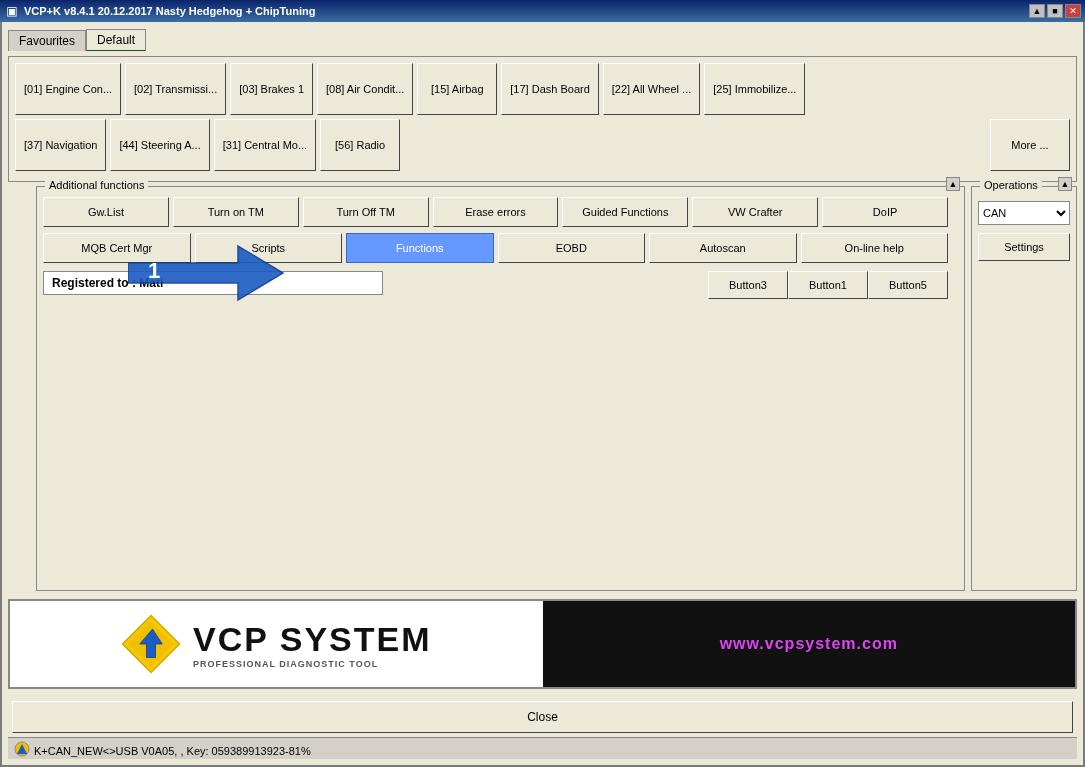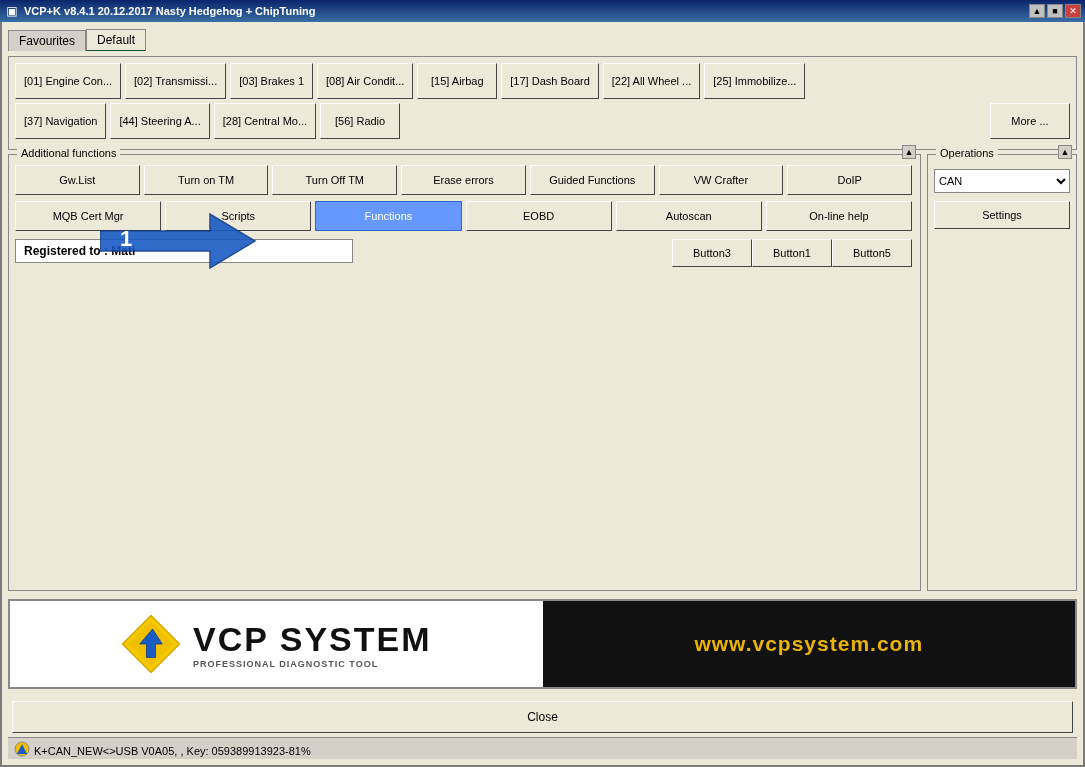--- a/index.html
+++ b/index.html
@@ -110,44 +110,45 @@
       border: 1px solid #888;
       border-top: 1px solid #fff;
       border-left: 1px solid #fff;
       border-bottom: 1px solid #444;
       border-right: 1px solid #444;
       padding: 4px 8px;
       font-size: 11px;
       cursor: pointer;
       min-width: 80px;
       text-align: center;
-      height: 36px;
+      height: 52px;
       display: flex;
       align-items: center;
       justify-content: center;
     }
 
     .more-btn {
       margin-left: auto;
     }
 
     
     .additional-functions-row {
       display: flex;
       gap: 6px;
       margin-top: 4px;
       flex: 1;
     }
 
     .add-functions-box {
       flex: 1;
       border: 1px solid #888;
-      padding: 4px 8px 6px 6px;
+      padding: 4px 16px 6px 6px;
       position: relative;
       background: #ece9d8;
+      margin-left: 28px;
     }
     .box-legend {
       position: absolute;
       top: -8px;
       left: 8px;
       background: #ece9d8;
       padding: 0 4px;
       font-size: 11px;
     }
     .box-collapse-btn {
@@ -159,21 +160,21 @@
       background: #d4d0c8;
       border: 1px solid #888;
       font-size: 9px;
       display: flex;
       align-items: center;
       justify-content: center;
       cursor: pointer;
     }
 
     .operations-box {
-      width: 150px;
+      width: 106px;
       border: 1px solid #888;
       padding: 4px 6px 4px 6px;
       position: relative;
       background: #ece9d8;
     }
 
     .func-btn-row {
       display: flex;
       gap: 4px;
       margin-top: 6px;
@@ -280,22 +281,22 @@
       padding: 10px;
     }
     .banner-right {
       background: #111;
       flex: 1;
       display: flex;
       align-items: center;
       justify-content: center;
     }
     .banner-right-text {
-      color: #eab308;
-      font-size: 21px;
+      color: #d946ef;
+      font-size: 16px;
       font-weight: bold;
       letter-spacing: 1px;
     }
     .vcp-logo {
       display: flex;
       flex-direction: column;
       align-items: flex-start;
     }
     .vcp-system-text {
       font-size: 34px;
@@ -382,21 +383,21 @@
         <button class="module-btn">[08] Air Condit...</button>
         <button class="module-btn">[15] Airbag</button>
         <button class="module-btn">[17] Dash Board</button>
         <button class="module-btn">[22] All Wheel ...</button>
         <button class="module-btn">[25] Immobilize...</button>
       </div>
 
       <div class="button-row">
         <button class="module-btn">[37] Navigation</button>
         <button class="module-btn">[44] Steering A...</button>
-        <button class="module-btn">[28] Central Mo...</button>
+        <button class="module-btn">[31] Central Mo...</button>
         <button class="module-btn">[56] Radio</button>
         <div style="flex:1;"></div>
         <button class="module-btn more-btn">More ...</button>
       </div>
     </div>
   </div>
 
   <div class="additional-functions-row">
 
     <div class="add-functions-box">

